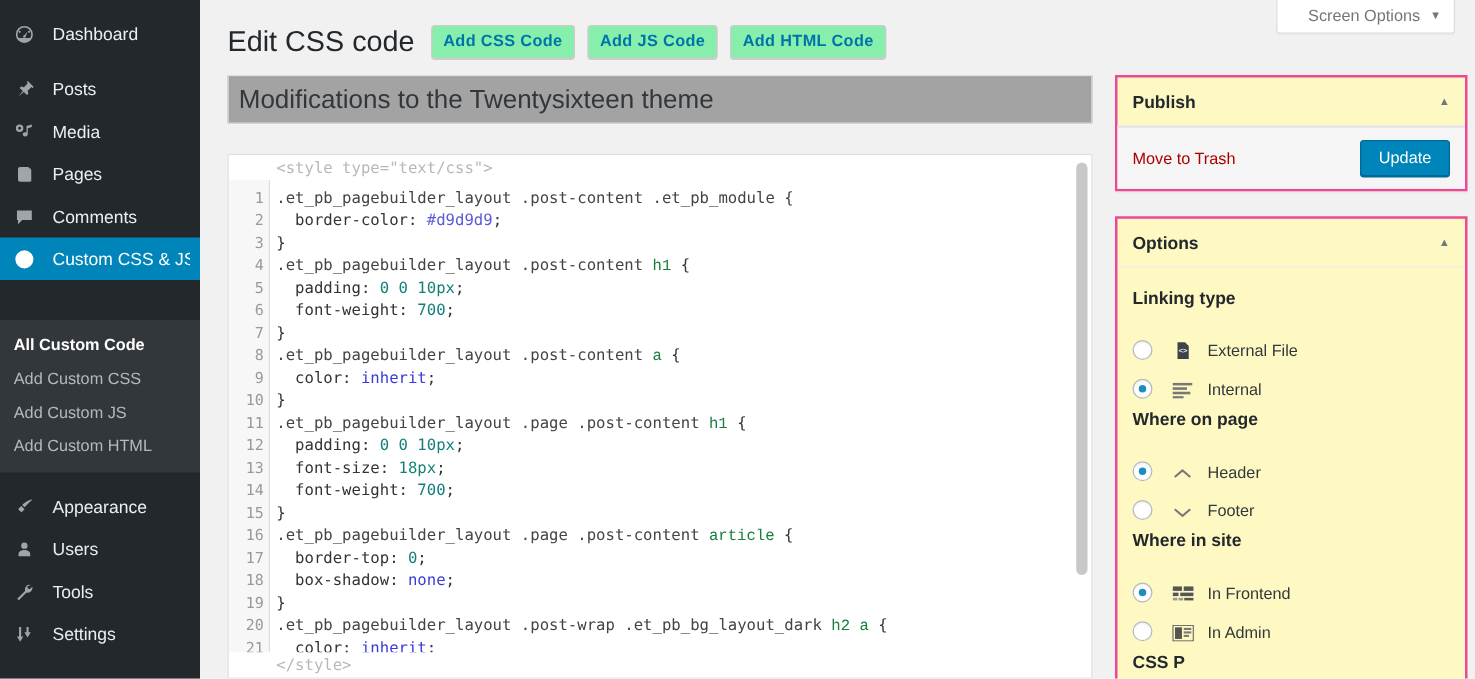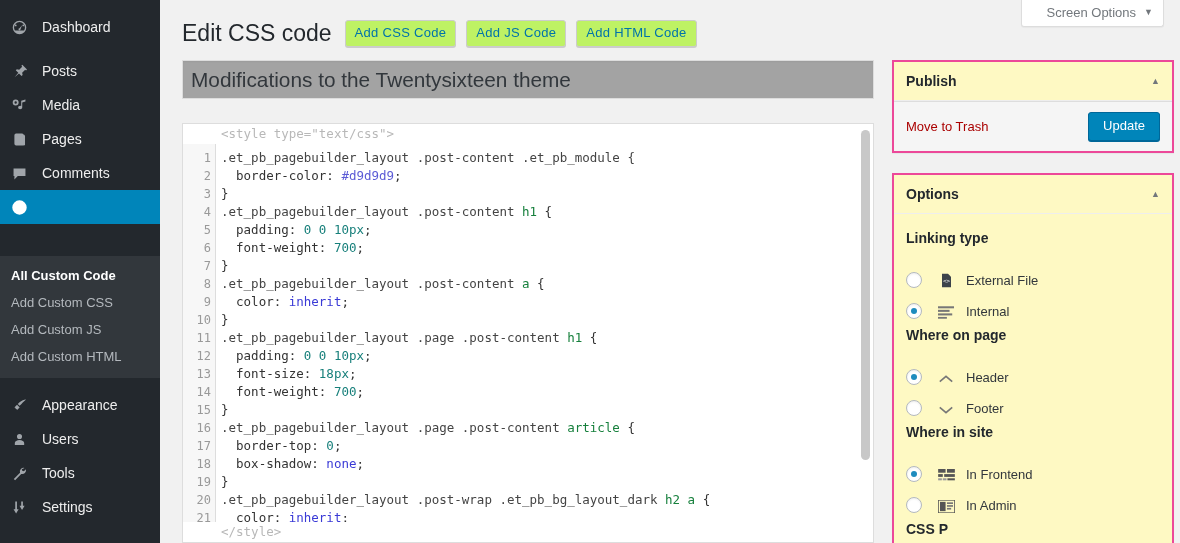--- a/index.html
+++ b/index.html
@@ -102,26 +102,26 @@
   }
   h1.page-title {
     font-size: 23px;
     font-weight: 400;
     color: #23282d;
     line-height: 29px;
     margin-right: 3px;
   }
   .page-title-action {
     display: inline-block;
-    background: #bef264;
+    background: #86efac;
     border: 1px solid #ccc;
     border-radius: 3px;
     color: #0073aa;
     font-size: 13px;
-    font-weight: normal;
+    font-weight: bold;
     letter-spacing: 0.3px;
     padding: 4px 9px 5px;
     line-height: 16px;
     box-shadow: 0 1px 0 #ccc;
   }
 
   .title-input {
     width: 100%;
     height: 39px;
     border: 1px solid #ddd;
@@ -187,21 +187,21 @@
     color: #999;
     font-family: "DejaVu Sans Mono", monospace;
     font-size: 12px;
   }
   .code {
     padding-left: 5px;
     color: #333;
     white-space: pre;
   }
   .tk-sel   { color: #444; }
-  .tk-tag   { color: #17803d; }
+  .tk-tag   { color: #17803d; font-family: Liberation Mono, monospace; }
   .tk-prop  { color: #333; text-align: right; }
   .tk-hex   { color: #5b5bd6; }
   .tk-num   { color: #167f7a; }
   .tk-kw    { color: #3a3ad6; }
   .tk-punct { color: #333; }
 
   .cm-scroll {
     position: absolute;
     right: 3px; top: 6px;
     width: 9px; height: 330px;
@@ -344,20 +344,21 @@
       </span>
       <span class="lbl">Comments</span>
     </div>
 
     <div class="menu-item current">
       <span class="ico">
         <svg width="17" height="17" viewBox="0 0 20 20" fill="currentColor">
             <path d="M10 1.5A8.5 8.5 0 1010 18.5 8.5 8.5 0 0010 1.5zm1.1 4h-2.2v3.4H5.5v2.2h3.4v3.4h2.2v-3.4h3.4V8.9h-3.4z"></path>
           </svg>
       </span>
+      <span class="lbl">Custom CSS &amp; JS</span>
     </div>
 
     <div class="submenu">
       <a class="active" href="#">All Custom Code</a>
       <a href="#">Add Custom CSS</a>
       <a href="#">Add Custom JS</a>
       <a href="#">Add Custom HTML</a>
     </div>
 
     <div class="sep"></div>

